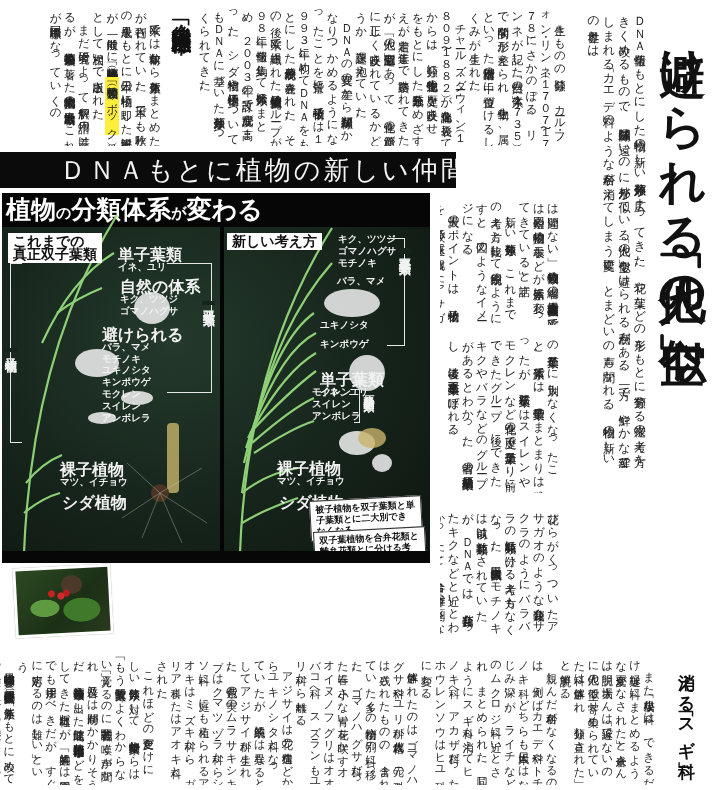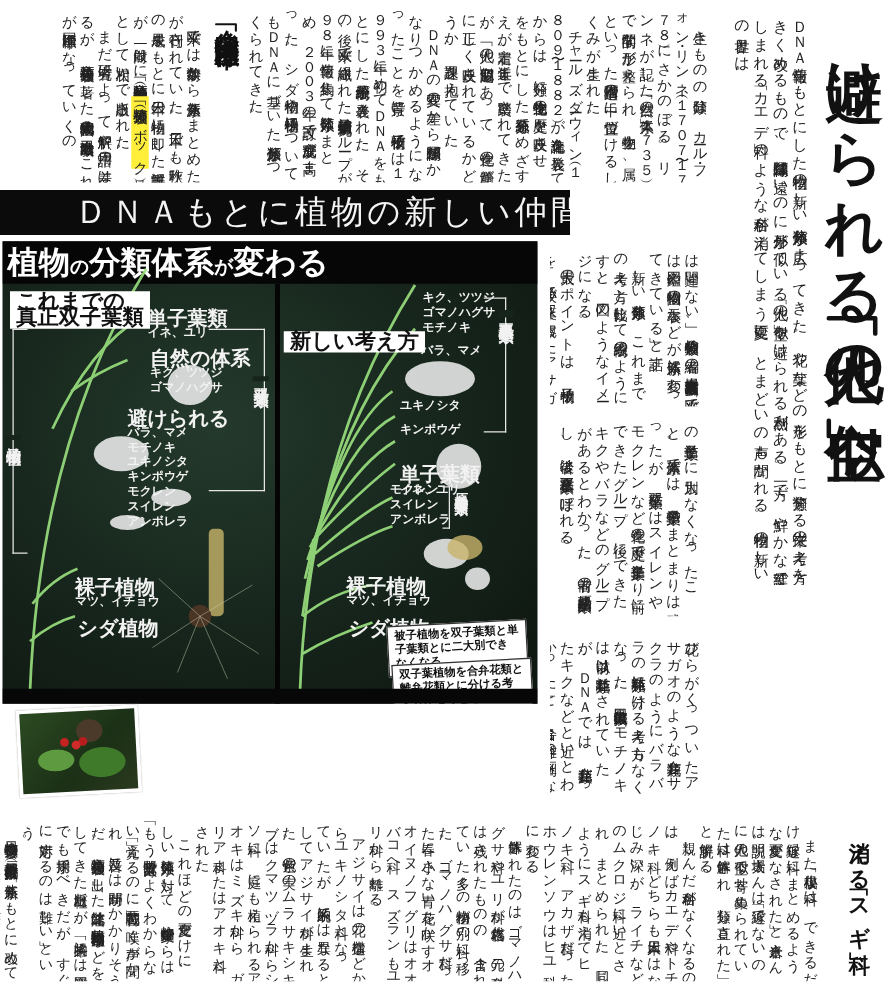--- a/index.html
+++ b/index.html
@@ -72,21 +72,21 @@
   }
   .graphic-title .small { font-size: 15px; }
   .divider-v { position: absolute; left: 218px; top: 34px; width: 4px; height: 336px; background: #050505; }
 
   .label-box {
     position: absolute;
     background: #ffffff;
     color: #111;
     font-family: "DejaVu Sans", sans-serif;
     font-weight: bold;
-    font-size: 17px;
+    font-size: 14px;
     line-height: 13px;
     padding: 2px 5px;
   }
   .g-text {
     position: absolute;
     color: #f2f2f2;
     font-family: "DejaVu Sans", sans-serif;
     font-weight: bold;
     font-size: 9.5px;
     line-height: 11.8px;
@@ -254,21 +254,21 @@
   <div class="bracket" style="left:8px; top:70px; width:12px; height:180px; border-right:none;"></div>
   <div class="g-vert" style="left:2px; top:155px; background:#16241b;">被子植物</div>
   <div class="g-text" style="left:58px; top:255px;">
     <div class="head">裸子植物</div>
     <div>マツ、イチョウ</div>
   </div>
   <div class="g-text" style="left:60px; top:288px;">
     <div class="head">シダ植物</div>
   </div>
 
-  <div class="label-box" style="left:225px; top:40px;margin-top:32px;">新しい考え方</div>
+  <div class="label-box" style="left:225px; top:40px;">新しい考え方</div>
   <div class="g-text" style="left:336px; top:40px;">
     <div>キク、ツツジ</div>
     <div>ゴマノハグサ</div>
     <div>モチノキ</div>
   </div>
   <div class="g-text" style="left:335px; top:82px;">バラ、マメ</div>
   <div class="g-text" style="left:318px; top:126px;">ユキノシタ</div>
   <div class="g-text" style="left:318px; top:145px;">キンポウゲ</div>
   <div class="bracket" style="left:385px; top:45px; width:18px; height:108px; border-left:none;"></div>
   <div class="g-vert" style="left:396px; top:55px; background:#16241b;">真正双子葉類</div>

